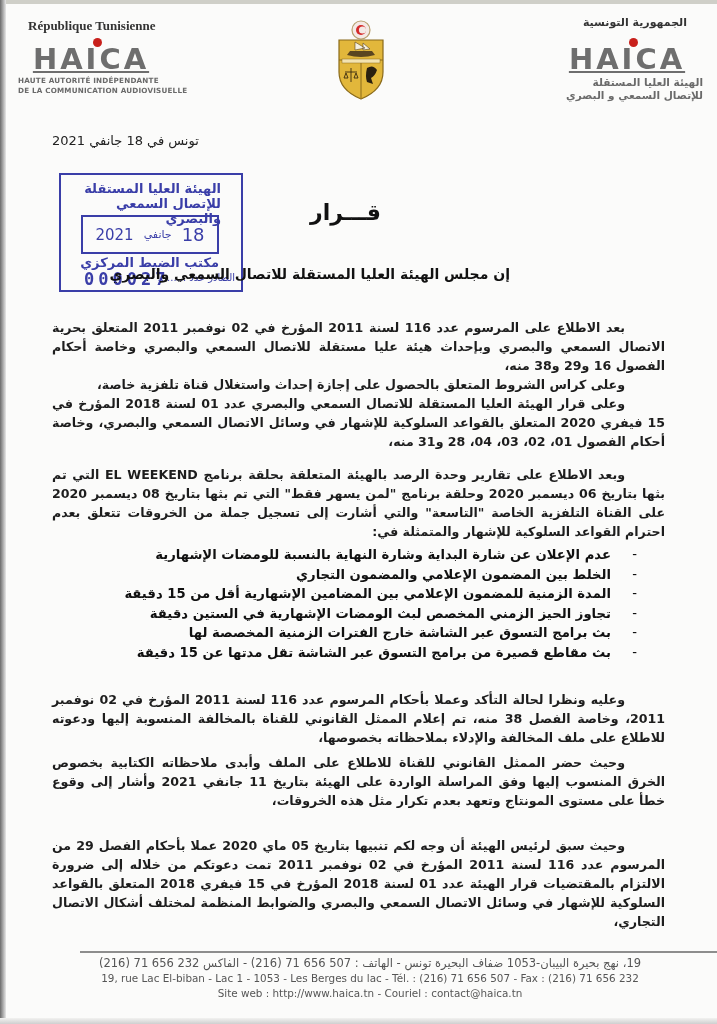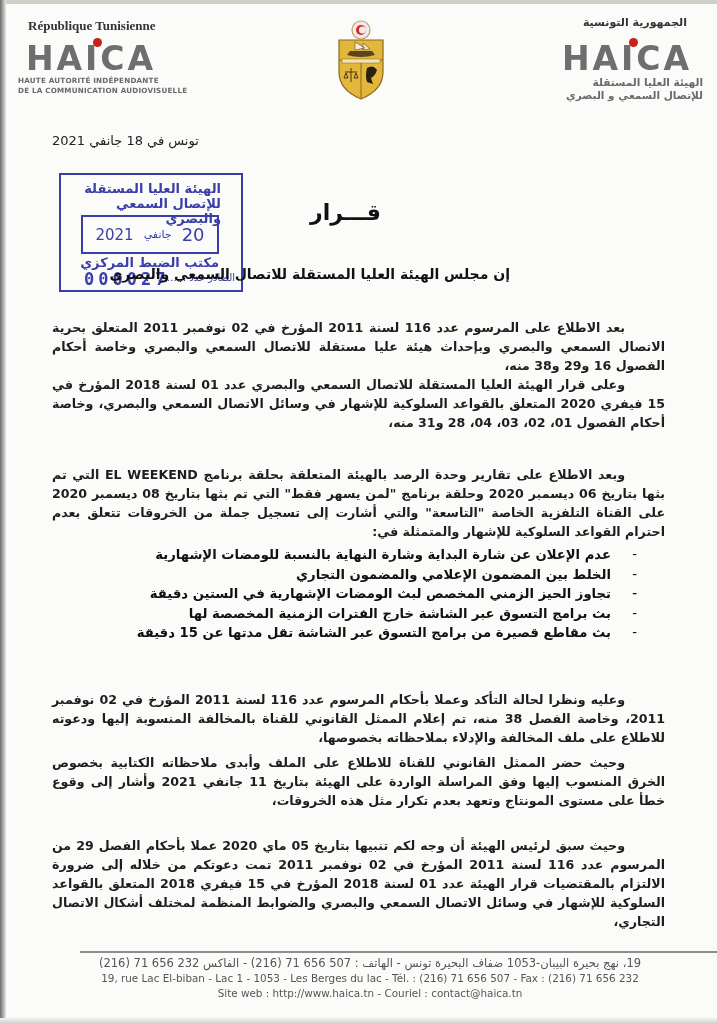--- a/index.html
+++ b/index.html
@@ -8,21 +8,21 @@
   .edge-left { position:absolute; left:0; top:0; width:6px; height:1024px; background:linear-gradient(to right,#6b6b6b,#e8e8e8); }
   .edge-top { position:absolute; left:0; top:0; width:717px; height:4px; background:#cfcfc8; }
   .edge-bottom { position:absolute; left:0; bottom:0; width:717px; height:6px; background:linear-gradient(to bottom,#f2f2f0,#cfcfcf); }
 
   .rep-fr { position:absolute; left:28px; top:18px; font-family:"Liberation Serif", serif; font-weight:bold; font-size:13px; color:#333; }
   .rep-ar { position:absolute; right:30px; top:16px; font-size:11px; font-weight:bold; color:#333; direction:rtl; }
 
   .logo { position:absolute; }
   .logo-left { left:16px; top:42px; width:150px; }
   .logo-right { right:14px; top:42px; width:152px; }
-  .haica-word { font-family:"DejaVu Sans", sans-serif; font-weight:bold; font-size:33px; letter-spacing:3px; color:#6e6e6e; line-height:34px; position:relative; text-align:center; }
+  .haica-word { font-family:"DejaVu Sans", sans-serif; font-weight:bold; font-size:29px; letter-spacing:3px; color:#6e6e6e; line-height:34px; position:relative; text-align:center;text-decoration:underline; }
   .haica-dot { position:absolute; width:9px; height:9px; border-radius:50%; background:#c8201b; top:-4px; }
   .logo-left .haica-dot { left:77px; }
   .logo-right .haica-dot { left:78px; }
   .logo-sub-fr { font-family:"DejaVu Sans", sans-serif; font-weight:bold; font-size:7.2px; color:#6a6a6a; letter-spacing:0.2px; line-height:10px; margin-left:2px; white-space:nowrap; }
   .logo-sub-ar { font-size:10.5px; font-weight:bold; color:#6a6a6a; direction:rtl; text-align:right; line-height:13px; white-space:nowrap; }
 
   .coat { position:absolute; left:333px; top:20px; width:56px; height:80px; }
 
   .date-line { position:absolute; left:52px; top:133px; font-size:13px; direction:rtl; font-weight:normal; color:#222; }
 
@@ -98,45 +98,46 @@
   <div class="logo-sub-ar">الهيئة العليا المستقلة</div>
   <div class="logo-sub-ar">للإتصال السمعي و البصري</div>
 </div>
 
 <div class="date-line">تونس في 18 جانفي 2021</div>
 
 <div class="stamp">
   <div class="s1">الهيئة العليا المستقلة</div>
   <div class="s2">للإتصال السمعي والبصري</div>
   <div class="inner">
-    <span class="d-day">20</span>
+    <span class="d-day">18</span>
     <span class="d-month">جانفي</span>
     <span class="d-year">2021</span>
   </div>
   <div class="s3">مكتب الضبط المركزي</div>
   <div class="s4">الصادر عدد .........</div>
   <div class="num">000027</div>
 </div>
 
 <div class="decision-title">قـــرار</div>
 <div class="council">إن مجلس الهيئة العليا المستقلة للاتصال السمعي والبصري</div>
 
 <div class="body p1">
   <p class="indent">بعد الاطلاع على المرسوم عدد 116 لسنة 2011 المؤرخ في 02 نوفمبر 2011 المتعلق بحرية الاتصال السمعي والبصري وبإحداث هيئة عليا مستقلة للاتصال السمعي والبصري وخاصة أحكام الفصول 16 و29 و38 منه،</p>
+  <p class="indent">وعلى كراس الشروط المتعلق بالحصول على إجازة إحداث واستغلال قناة تلفزية خاصة،</p>
   <p class="indent">وعلى قرار الهيئة العليا المستقلة للاتصال السمعي والبصري عدد 01 لسنة 2018 المؤرخ في 15 فيفري 2020 المتعلق بالقواعد السلوكية للإشهار في وسائل الاتصال السمعي والبصري، وخاصة أحكام الفصول 01، 02، 03، 04، 28 و31 منه،</p>
 </div>
 
 <div class="body p2">
   <p class="indent">وبعد الاطلاع على تقارير وحدة الرصد بالهيئة المتعلقة بحلقة برنامج EL WEEKEND التي تم بثها بتاريخ 06 ديسمبر 2020 وحلقة برنامج "لمن يسهر فقط" التي تم بثها بتاريخ 08 ديسمبر 2020 على القناة التلفزية الخاصة "التاسعة" والتي أشارت إلى تسجيل جملة من الخروقات تتعلق بعدم احترام القواعد السلوكية للإشهار والمتمثلة في:</p>
 </div>
 
 <ul class="violations">
   <li><span class="dash">-</span><span>عدم الإعلان عن شارة البداية وشارة النهاية بالنسبة للومضات الإشهارية</span></li>
   <li><span class="dash">-</span><span>الخلط بين المضمون الإعلامي والمضمون التجاري</span></li>
-  <li><span class="dash">-</span></li>
+  <li><span class="dash">-</span><span>المدة الزمنية للمضمون الإعلامي بين المضامين الإشهارية أقل من 15 دقيقة</span></li>
   <li><span class="dash">-</span><span>تجاوز الحيز الزمني المخصص لبث الومضات الإشهارية في الستين دقيقة</span></li>
   <li><span class="dash">-</span><span>بث برامج التسوق عبر الشاشة خارج الفترات الزمنية المخصصة لها</span></li>
   <li><span class="dash">-</span><span>بث مقاطع قصيرة من برامج التسوق عبر الشاشة تقل مدتها عن 15 دقيقة</span></li>
 </ul>
 
 <div class="body p3">
   <p class="indent">وعليه ونظرا لحالة التأكد وعملا بأحكام المرسوم عدد 116 لسنة 2011 المؤرخ في 02 نوفمبر 2011، وخاصة الفصل 38 منه، تم إعلام الممثل القانوني للقناة بالمخالفة المنسوبة إليها ودعوته للاطلاع على ملف المخالفة والإدلاء بملاحظاته بخصوصها،</p>
 </div>
 
 <div class="body p4">

